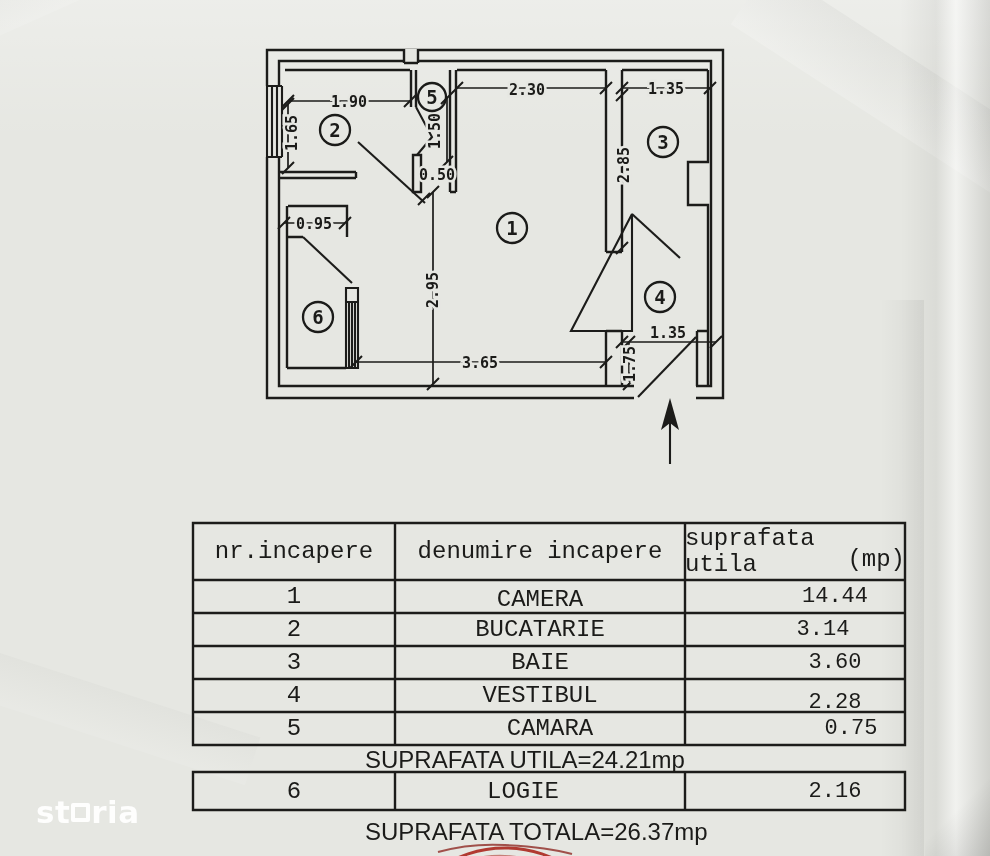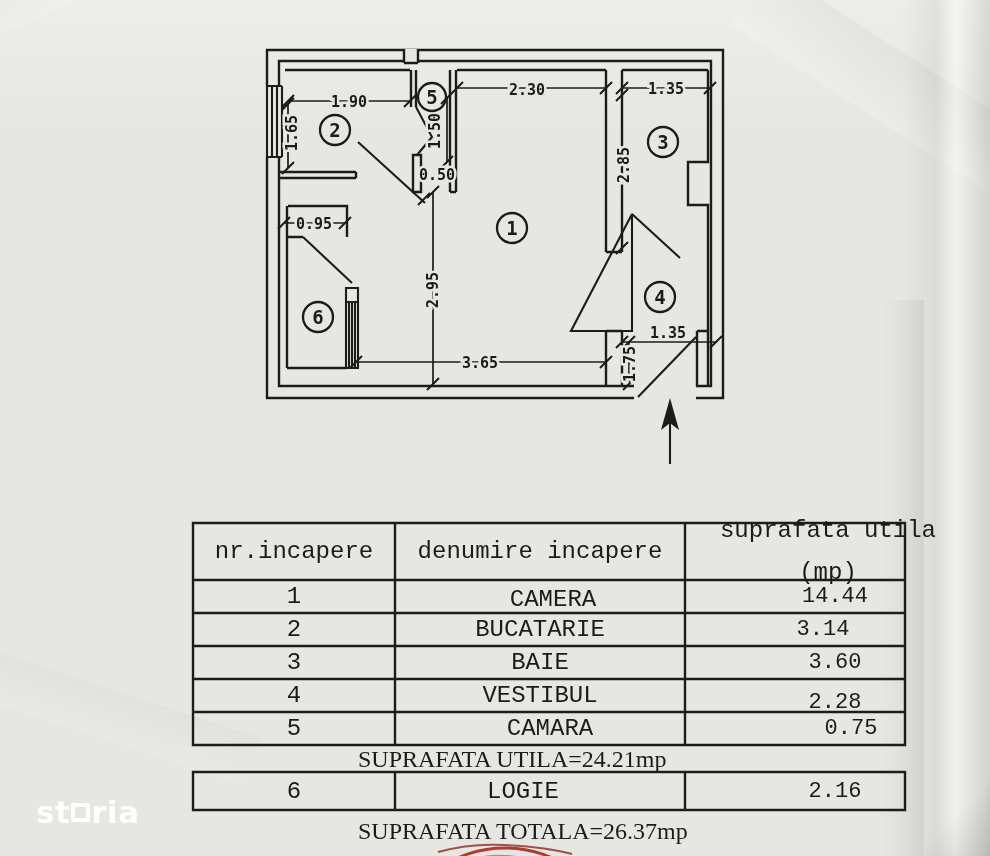--- a/index.html
+++ b/index.html
@@ -37,24 +37,24 @@
   .room-num{font:bold 19px "DejaVu Sans Mono",monospace;fill:#1b1b19;text-anchor:middle;}
   .room-circle{fill:none;stroke:#1b1b19;stroke-width:2.3;}
   .stamp{fill:none;stroke:#b13a31;}
 
   
   .tcell{position:absolute;display:flex;align-items:center;justify-content:center;
     color:#1b1b19;font-family:Liberation Mono, monospace;}
   .th{font-size:24px;}
   .td-name,.td-nr{font-size:24px;}
   .td-area{font-size:22px;padding-left:40px;}
-  .hdr3{flex-direction:column;line-height:1.05;padding-left:33px;}
+  .hdr3{flex-direction:row;line-height:1.05;}
   .hdr3 .sub{font-size:24px;margin-top:16px;}
-  .sumline{position:absolute;color:#1b1b19;font-family:Liberation Serif, serif;
-    font-size:24px;white-space:pre;}
+  .sumline{position:absolute;color:#1b1b19;font-family:Liberation Sans, sans-serif;
+    font-size:24px;white-space:pre;margin-left:7px;}
 
   
   .watermark{position:absolute;left:36px;top:794px;color:rgba(255,255,255,.93);
     font-family:"DejaVu Sans",sans-serif;font-weight:bold;font-size:31px;letter-spacing:.5px;}
   .logo-o{display:inline-block;width:11px;height:11px;border:4.5px solid rgba(255,255,255,.93);
     border-radius:2px;margin:0 1px 1px 1px;}
 </style>
 </head>
 <body>
 
@@ -176,21 +176,21 @@
 </svg>
 
 <div class="tcell th" style="left:193px;top:523px;width:202px;height:57px;">nr.incapere</div>
 <div class="tcell th" style="left:395px;top:523px;width:290px;height:57px;">denumire incapere</div>
 <div class="tcell th hdr3" style="left:685px;top:523px;width:220px;height:57px;">
   <span>suprafata utila</span>
   <span class="sub">(mp)</span>
 </div>
 
 <div class="tcell td-nr" style="left:193px;top:580px;width:202px;height:33px;">1</div>
-<div class="tcell td-name" style="left:408px;top:580px;width:290px;height:39px;">CAMERA</div>
+<div class="tcell td-name" style="left:395px;top:580px;width:290px;height:39px;">CAMERA</div>
 <div class="tcell td-area" style="left:685px;top:580px;width:220px;height:33px;">14.44</div>
 
 <div class="tcell td-nr" style="left:193px;top:613px;width:202px;height:33px;">2</div>
 <div class="tcell td-name" style="left:395px;top:613px;width:290px;height:33px;">BUCATARIE</div>
 <div class="tcell td-area" style="left:685px;top:613px;width:196px;height:33px;">3.14</div>
 
 <div class="tcell td-nr" style="left:193px;top:646px;width:202px;height:33px;">3</div>
 <div class="tcell td-name" style="left:395px;top:646px;width:290px;height:33px;text-align:center;">BAIE</div>
 <div class="tcell td-area" style="left:685px;top:646px;width:220px;height:33px;">3.60</div>
 

